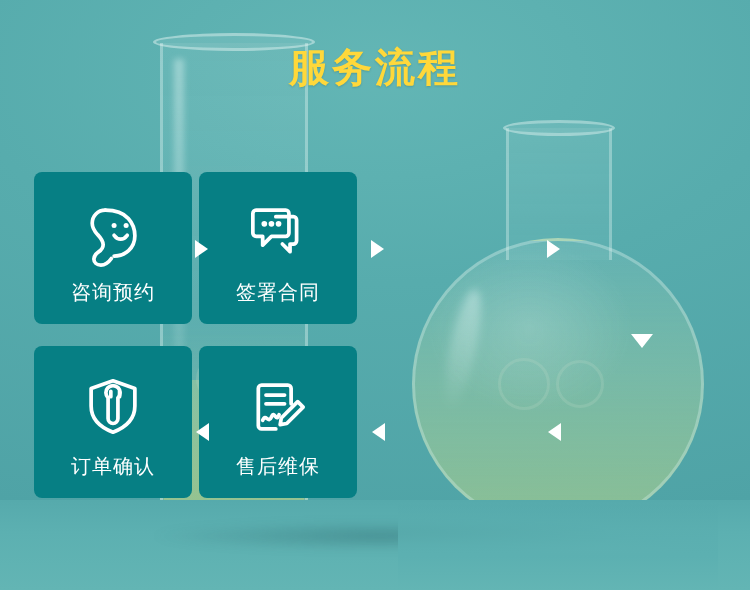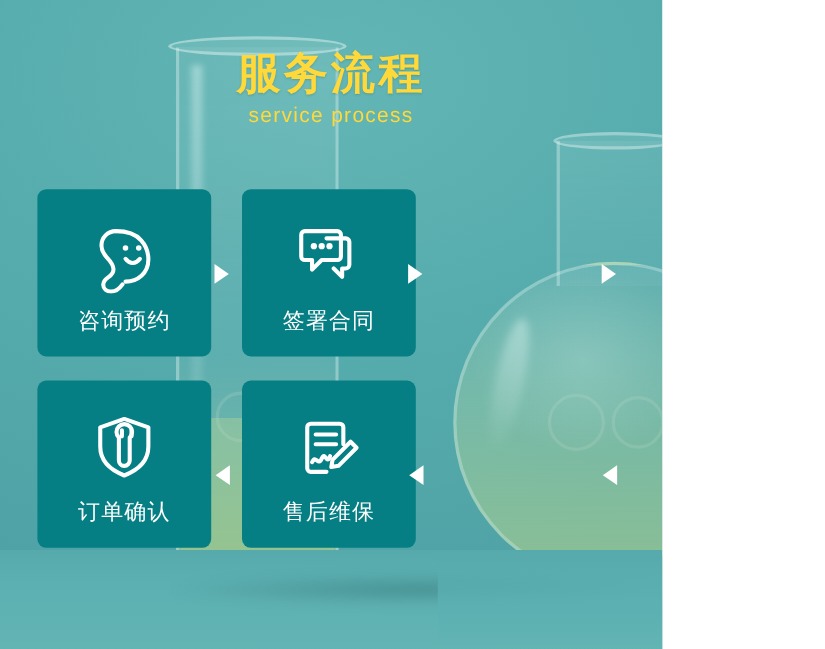--- a/index.html
+++ b/index.html
@@ -8,21 +8,21 @@
   }
   body {
     width: 750px;
     height: 590px;
     overflow: hidden;
     font-family: "Liberation Sans", "DejaVu Sans", sans-serif;
   }
 
   #stage {
     position: relative;
-    width: 602px;
+    width: 750px;
     height: 590px;
     overflow: hidden;
     background: #59afb0;
   }
 
   
   .bg-base {
     position: absolute;
     inset: 0;
     background:
@@ -209,21 +209,21 @@
   
   .grid {
     position: absolute;
     left: 34px;
     top: 172px;
     width: 688px;
     z-index: 6;
   }
   .row {
     display: flex;
-    gap: 28px;
+    gap: 7px;
   }
   .row.row2 { margin-top: 22px; }
 
   .card {
     position: relative;
     width: 158px;
     height: 152px;
     border-radius: 8px;
     background: #067f84;
     display: flex;
@@ -302,21 +302,20 @@
   <div class="ghost" style="left:556px;top:360px;width:42px;height:42px;"></div>
   <div class="ghost" style="left:196px;top:356px;width:40px;height:40px;"></div>
 
   <div class="bg-desk"></div>
   <div class="bg-desk-shadow"></div>
   <div class="bg-desk-glow"></div>
   <div class="flask-mask"></div>
 
   <div class="heading">
     <div class="title">服务流程</div>
-    <div class="subtitle">service process</div>
   </div>
 
   <div class="grid">
 
     <div class="row row1">
 
       <div class="card">
         <div class="icon">
           <svg viewBox="0 0 64 64" fill="none" stroke="#ffffff" stroke-width="3.4" stroke-linecap="round" stroke-linejoin="round">
             <path d="M25 12c-7 0-12 5.3-12 12 0 4.6 2.2 7.4 4.8 10.2 2.6 2.8 5.2 5.5 5.2 9.4 0 3.2-2 5.1-4.2 6.6-2.6 1.8-4.3 3.6-4.3 6.4 0 3.3 2.8 5.6 6.4 5.6 4 0 7.3-2.7 9.6-6"></path>

